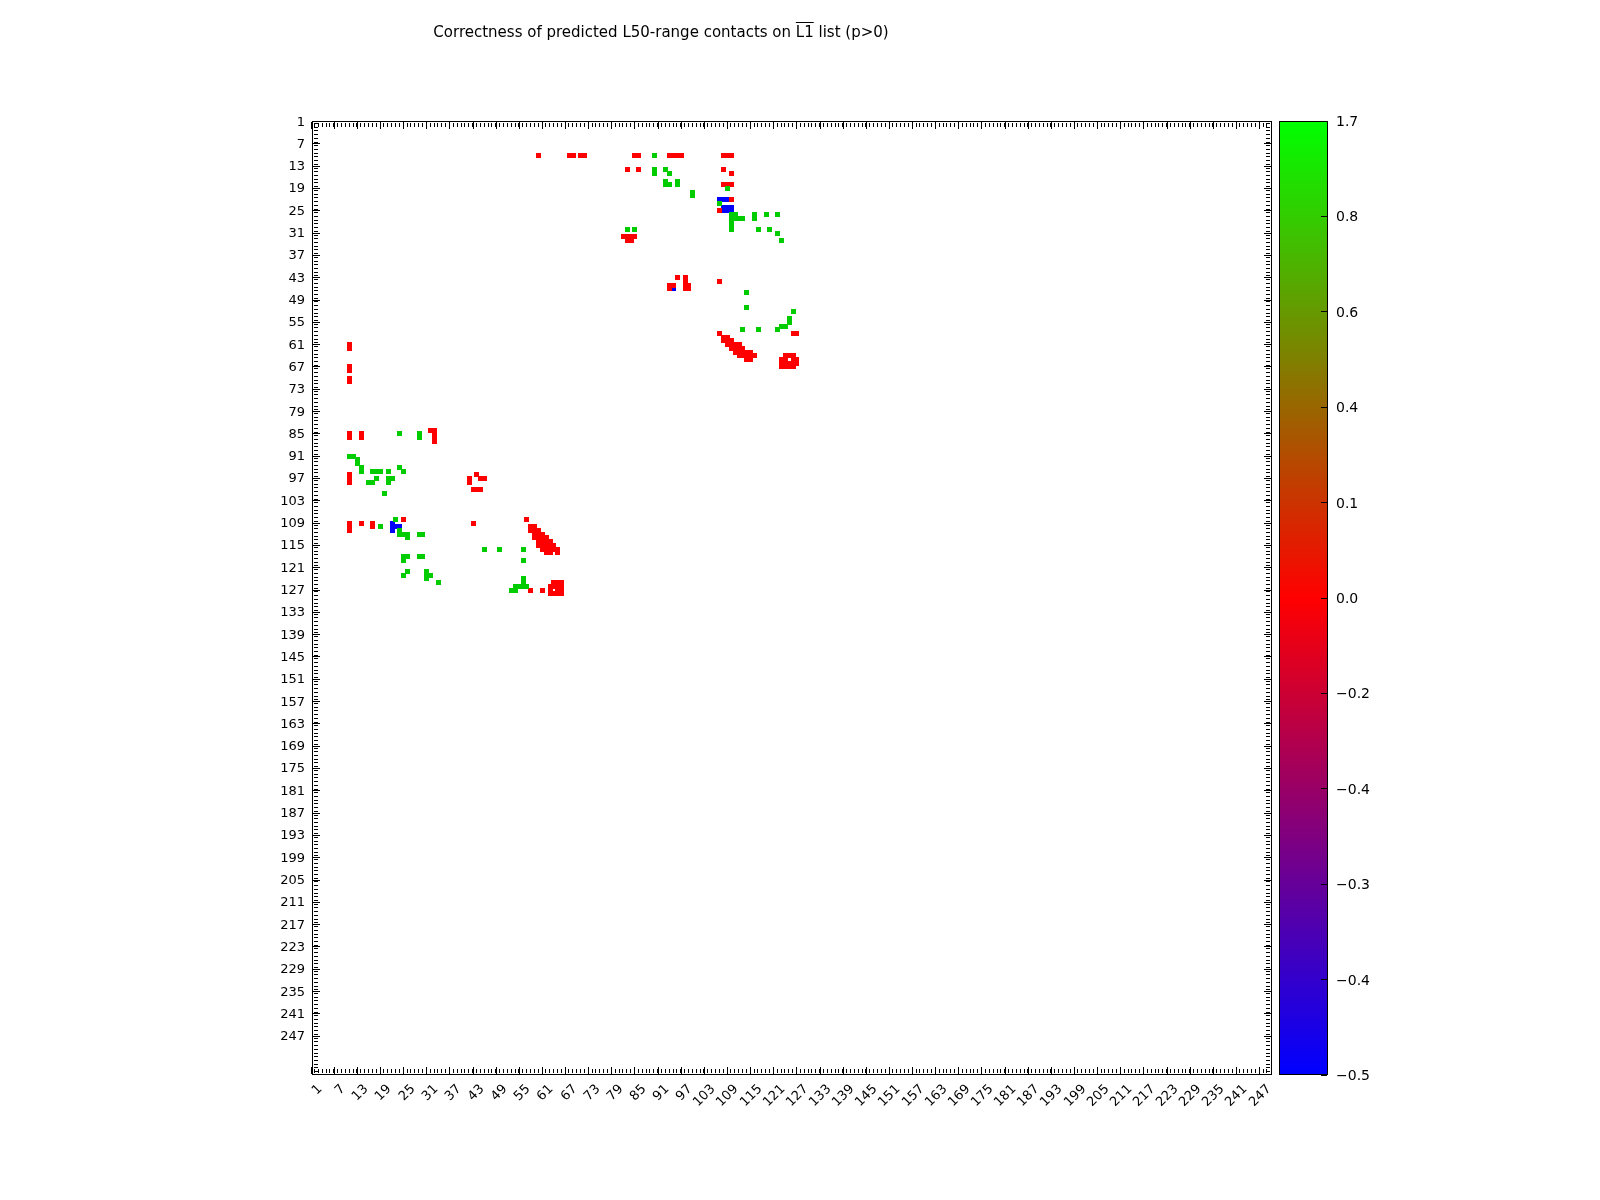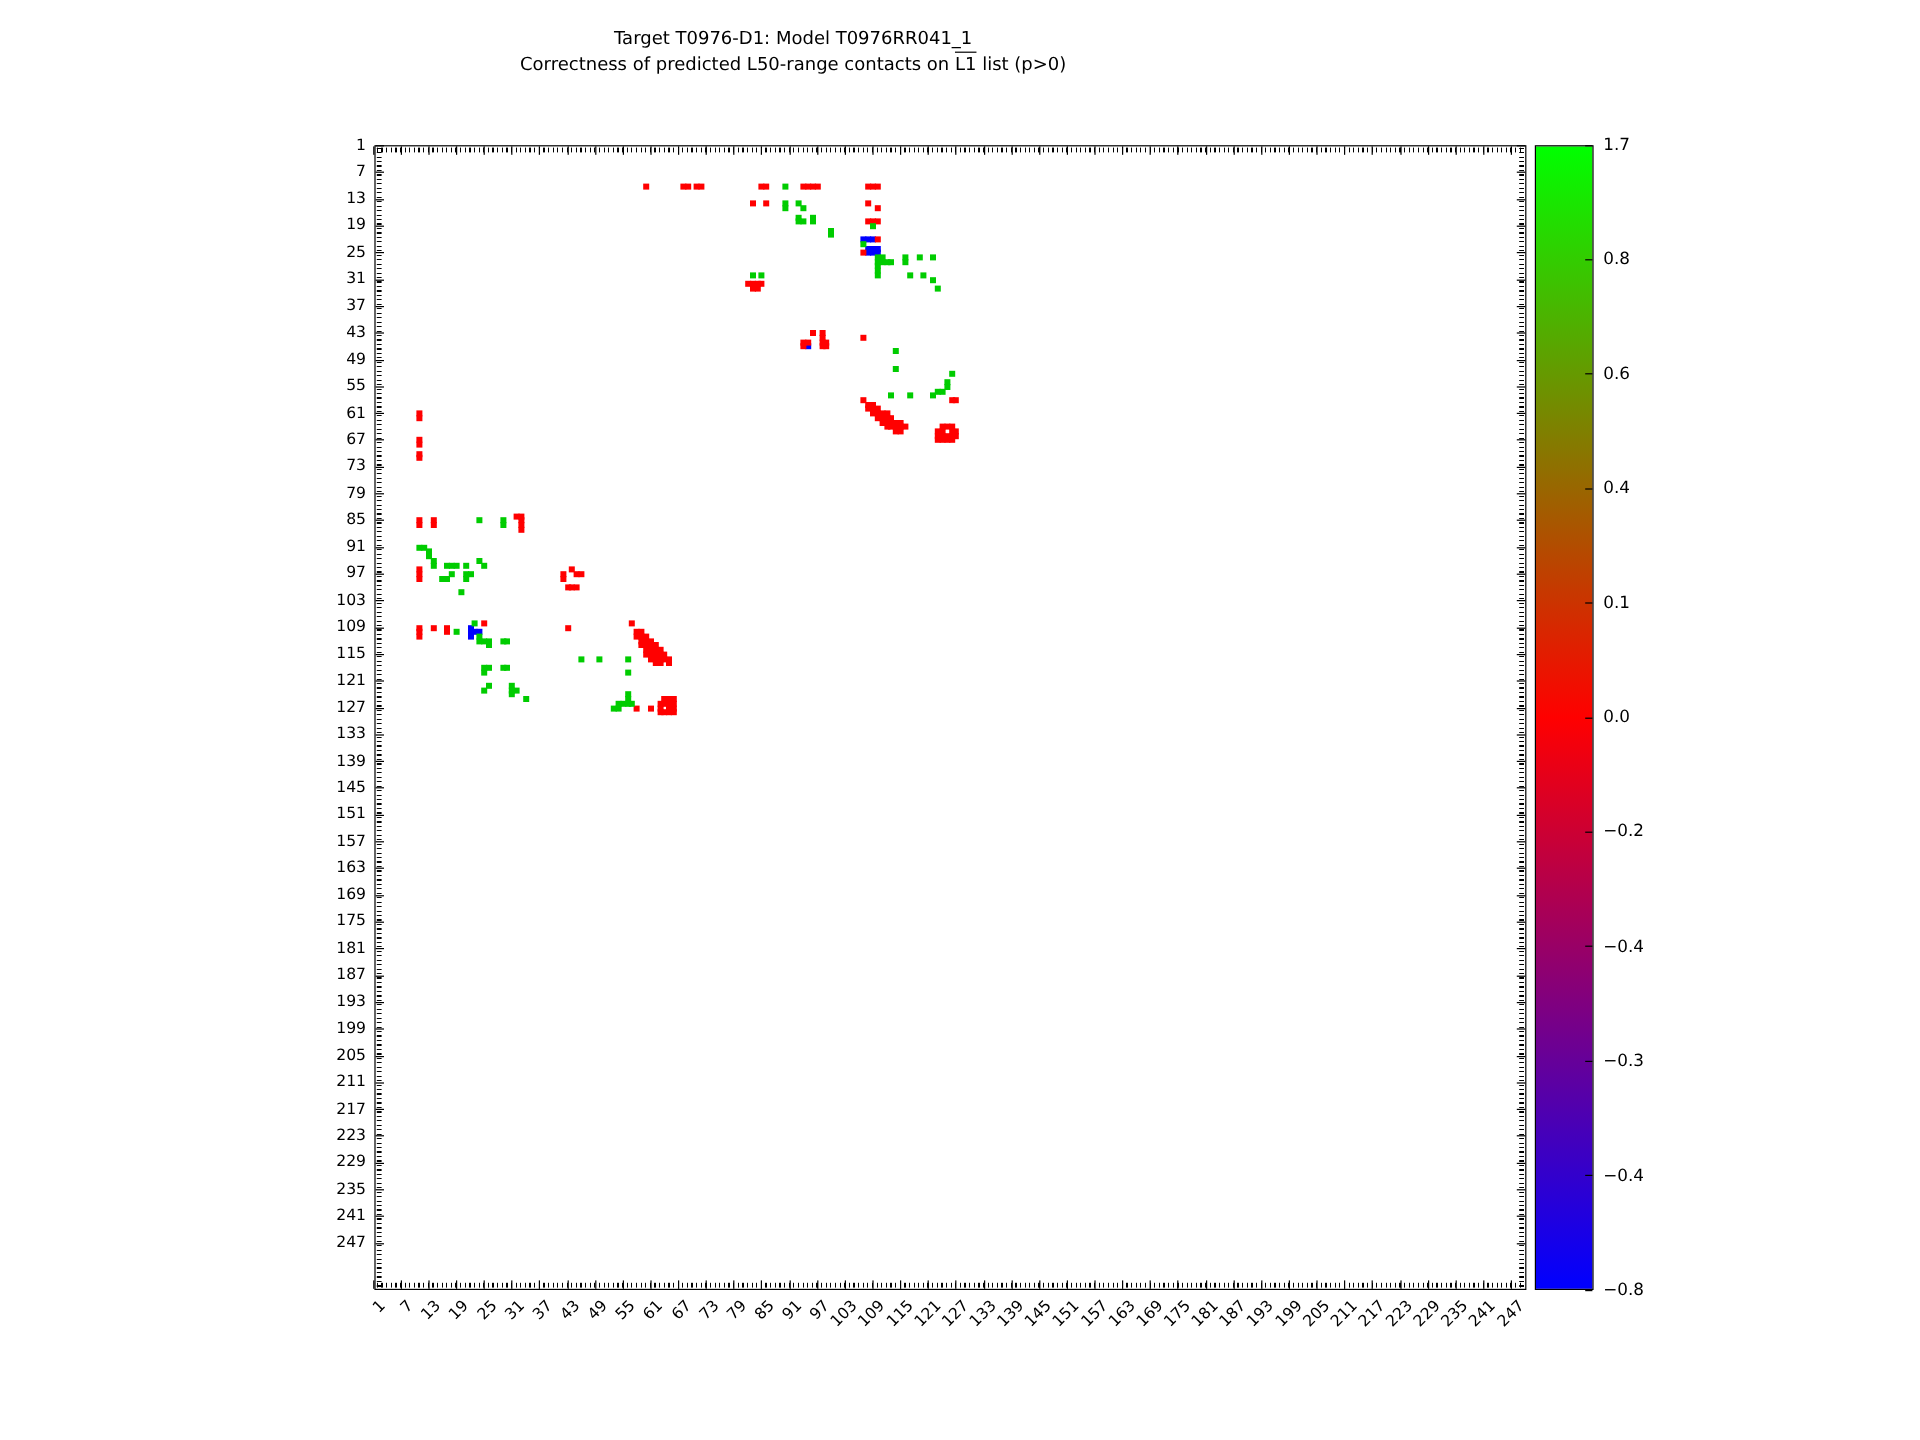--- a/index.html
+++ b/index.html
@@ -28,21 +28,20 @@
             background:linear-gradient(to top,#0000ff 0%,#ff0000 50%,#00ff00 100%);}
   .cblab{position:absolute;left:1336px;width:60px;font-size:14px;height:16px;line-height:16px;text-align:left;}
   .cbtick{position:absolute;background:#000;width:6px;height:1px;left:1321px;}
 </style>
 </head>
 <body>
 
 <div id="figure">
 
   <div class="fig-title">
-    <div>Target T0976-D1: Model T0976RR041_1</div>
     <div><span>Correctness of predicted L50-range contacts on </span><span class="overline">L1</span><span> list (p&gt;0)</span></div>
   </div>
 
 
   <div id="plot">
     <div class="minor h top"></div>
     <div class="minor h bot"></div>
     <div class="minor v lft"></div>
     <div class="minor v rgt"></div>
   </div>
@@ -593,15 +592,15 @@
       <div class="cblab" style="top: 590px;">0.0</div>
       <div class="cbtick" style="top: 692.9px;"></div>
       <div class="cblab" style="top: 685.4px;">−0.2</div>
       <div class="cbtick" style="top: 788.3px;"></div>
       <div class="cblab" style="top: 780.8px;">−0.4</div>
       <div class="cbtick" style="top: 883.7px;"></div>
       <div class="cblab" style="top: 876.2px;">−0.3</div>
       <div class="cbtick" style="top: 979.1px;"></div>
       <div class="cblab" style="top: 971.6px;">−0.4</div>
       <div class="cbtick" style="top: 1074.5px;"></div>
-      <div class="cblab" style="top: 1067px;">−0.8</div>
+      <div class="cblab" style="top: 1067px;">−0.5</div>
     </div>
 </div>
 
 </body></html>

